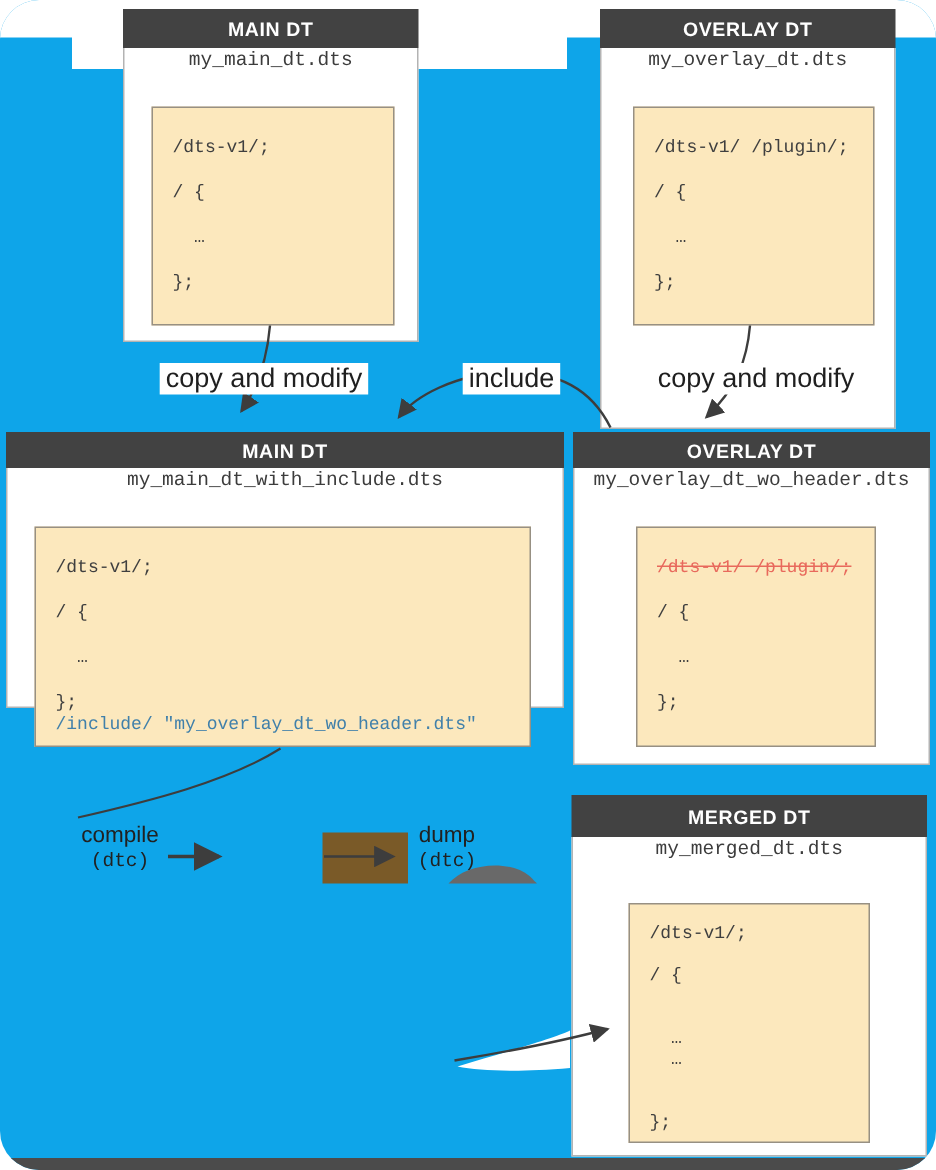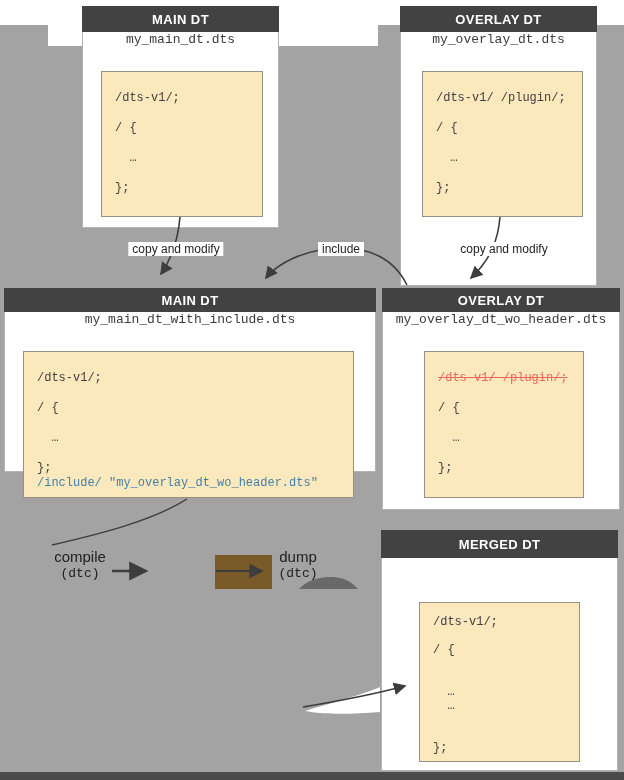--- a/index.html
+++ b/index.html
@@ -1,36 +1,36 @@
 <!DOCTYPE html>
 <html><head>
 <meta charset="utf-8">
 <style>
   html,body{margin:0;padding:0;}
-  .canvas{position:relative;width:624px;height:780px;background:#a3a3a3;overflow:hidden;
-          font-family:"Liberation Sans",sans-serif;}
+  .canvas{position:relative;width:624px;height:780px;background:#0ea5e9;overflow:hidden;
+          font-family:"Liberation Sans",sans-serif;border-radius:26px;}
   
   .card{position:absolute;}
   .card .hdr{height:26px;background:#424242;color:#ffffff;font-size:13px;font-weight:bold;
              letter-spacing:.4px;display:flex;align-items:center;justify-content:center;}
   .card .body{position:relative;background:#ffffff;border:1px solid #b3b3b3;border-top:none;
               box-sizing:border-box;}
   .fname{font-family:"Liberation Mono",monospace;font-size:13px;color:#3c3c3c;
          text-align:center;white-space:pre;}
   .codebox{position:absolute;background:#fce8bd;border:1px solid #979083;box-sizing:border-box;
            font-family:"Liberation Mono",monospace;font-size:12px;color:#3f3f3f;
            padding:19px 6px 0 13px;overflow:hidden;}
   .code-line{height:15px;white-space:pre;}
   .codebox.merged .code-line{height:14px;}
   .codebox.merged{padding-top:12px;}
   .code-line.include{color:#4180aa;}
   .code-line.strike{color:#e8695c;text-decoration:line-through;}
   
   .band{position:absolute;background:#ffffff;}
-  .bandlabel{position:absolute;transform:translateX(-50%);font-size:12px;color:#1f1f1f;
+  .bandlabel{position:absolute;transform:translateX(-50%);font-size:18px;color:#1f1f1f;
              white-space:nowrap;background:#ffffff;padding:0 4px;z-index:5;}
   .toollabel{position:absolute;transform:translateX(-50%);text-align:center;z-index:5;
              color:#212121;line-height:17px;}
   .toollabel .t1{font-size:15px;}
   .toollabel .t2{font-family:"Liberation Mono",monospace;font-size:13px;}
   .dtb{position:absolute;background:#ff9800;display:flex;align-items:center;justify-content:center;
        font-size:13px;font-weight:bold;color:#212121;z-index:4;}
   .brown{position:absolute;background:#7a5a28;z-index:3;}
   .arrowlayer{position:absolute;left:0;top:0;z-index:4;pointer-events:none;}
   .bottomstrip{position:absolute;background:#4b4b4b;}
@@ -114,20 +114,21 @@
           <div class="code-line">};</div>
         </div>
     </div>
   </div>
 
   <div class="card" style="left:381px;top:530px;width:237px;">
     <div class="hdr" style="height:28px;">
       <span>MERGED DT</span>
     </div>
     <div class="body" style="height:213px;">
+      <div class="fname">my_merged_dt.dts</div>
       <div class="codebox merged" style="left:37px;top:44px;width:161px;height:160px;">
           <div class="code-line">/dts-v1/;</div>
           <div class="code-line"></div>
           <div class="code-line">/ {</div>
           <div class="code-line"></div>
           <div class="code-line"></div>
           <div class="code-line">  …</div>
           <div class="code-line">  …</div>
           <div class="code-line"></div>
           <div class="code-line"></div>

